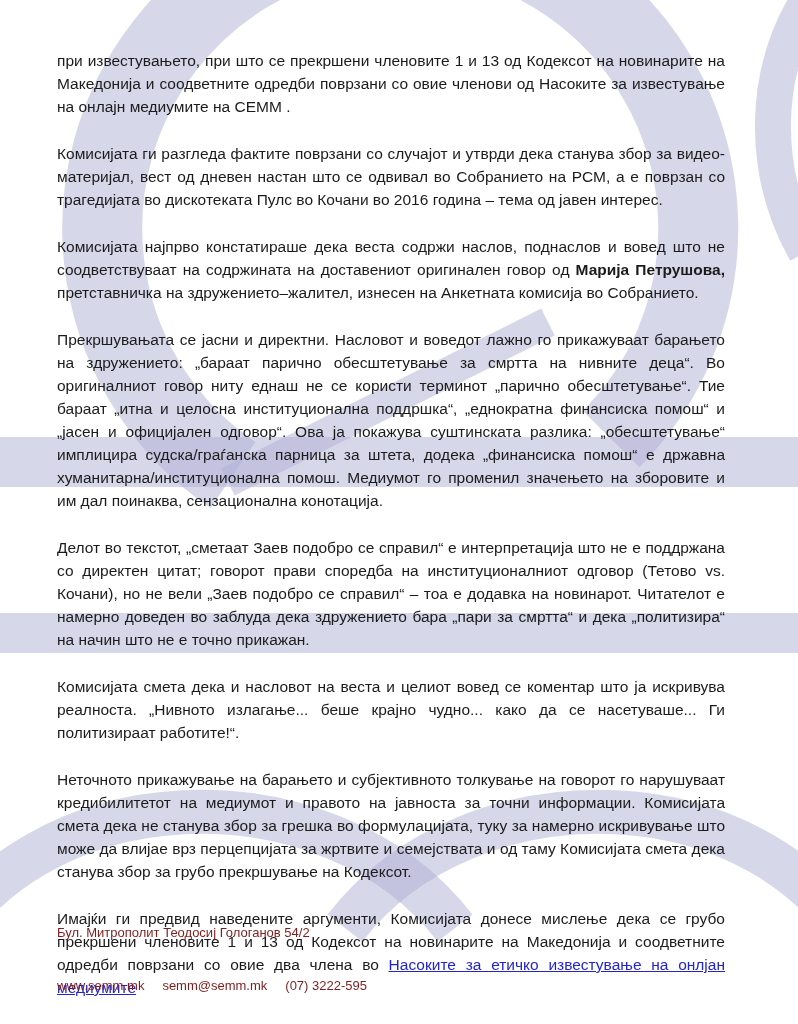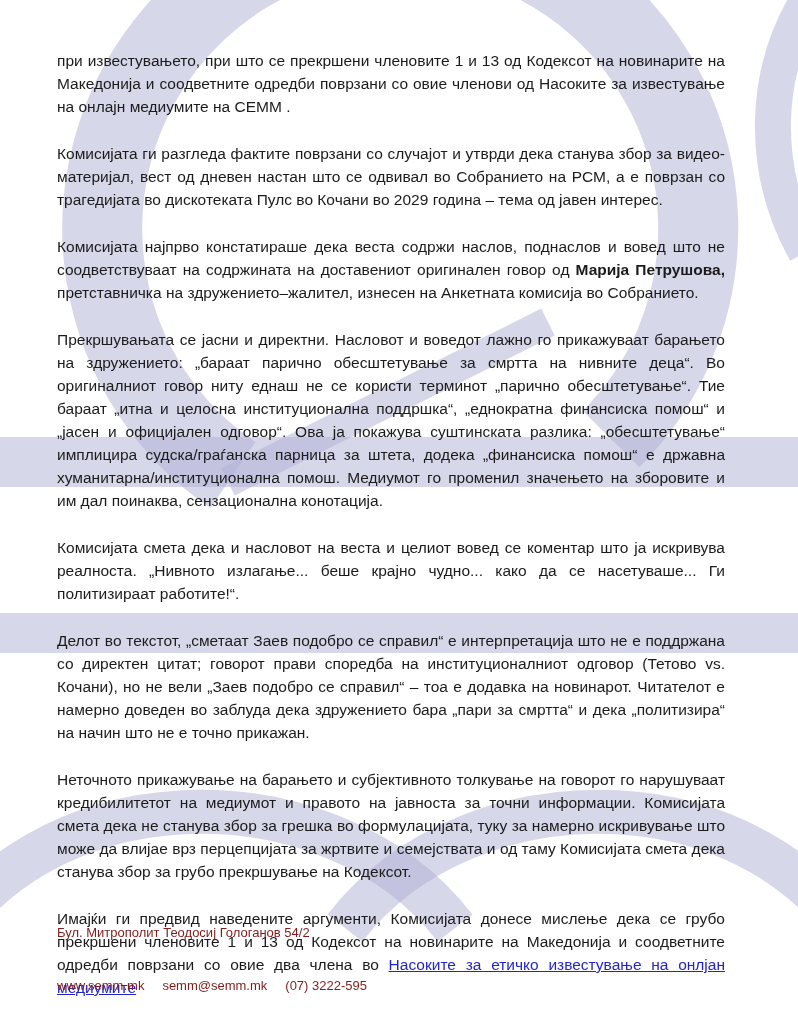--- a/index.html
+++ b/index.html
@@ -83,29 +83,29 @@
 
     <rect x="-2" y="437" width="802" height="50"></rect>
     <rect x="-2" y="613" width="802" height="40"></rect>
   </g>
 </svg>
 
 <div class="content">
   <p class="para">при известувањето, при што се прекршени членовите 1 и 13 од Кодексот на новинарите на Македонија и соодветните одредби поврзани со овие членови од Насоките за известување на онлајн медиумите на СЕММ .</p>
 
 
-  <p class="para">Комисијата ги разгледа фактите поврзани со случајот и утврди дека станува збор за видео-материјал, вест од дневен настан што се одвивал во Собранието на РСМ, а е поврзан со трагедијата во дискотеката Пулс во Кочани во 2029 година – тема од јавен интерес.</p>
+  <p class="para">Комисијата ги разгледа фактите поврзани со случајот и утврди дека станува збор за видео-материјал, вест од дневен настан што се одвивал во Собранието на РСМ, а е поврзан со трагедијата во дискотеката Пулс во Кочани во 2016 година – тема од јавен интерес.</p>
 
   <p class="para"><span>Комисијата најпрво констатираше дека веста содржи наслов, поднаслов и вовед што не соодветствуваат на содржината на доставениот оригинален говор од </span><span class="bold-run">Марија Петрушова,</span><span> претставничка на здружението–жалител, изнесен на Анкетната комисија во Собранието.</span></p>
 
   <p class="para">Прекршувањата се јасни и директни. Насловот и воведот лажно го прикажуваат барањето на здружението: „бараат парично обесштетување за смртта на нивните деца“. Во оригиналниот говор ниту еднаш не се користи терминот „парично обесштетување“. Тие бараат „итна и целосна институционална поддршка“, „еднократна финансиска помош“ и „јасен и официјален одговор“. Ова ја покажува суштинската разлика: „обесштетување“ имплицира судска/граѓанска парница за штета, додека „финансиска помош“ е државна хуманитарна/институционална помош. Медиумот го променил значењето на зборовите и им дал поинаква, сензационална конотација.</p>
 
+  <p class="para">Делот во текстот, „сметаат Заев подобро се справил“ е интерпретација што не е поддржана со директен цитат; говорот прави споредба на институционалниот одговор (Тетово vs. Кочани), но не вели „Заев подобро се справил“ – тоа е додавка на новинарот. Читателот е намерно доведен во заблуда дека здружението бара „пари за смртта“ и дека „политизира“ на начин што не е точно прикажан.</p>
+
   <p class="para">Комисијата смета дека и насловот на веста и целиот вовед се коментар што ја искривува реалноста. „Нивното излагање... беше крајно чудно... како да се насетуваше... Ги политизираат работите!“.</p>
-
-  <p class="para">Делот во текстот, „сметаат Заев подобро се справил“ е интерпретација што не е поддржана со директен цитат; говорот прави споредба на институционалниот одговор (Тетово vs. Кочани), но не вели „Заев подобро се справил“ – тоа е додавка на новинарот. Читателот е намерно доведен во заблуда дека здружението бара „пари за смртта“ и дека „политизира“ на начин што не е точно прикажан.</p>
 
   <p class="para">Неточното прикажување на барањето и субјективното толкување на говорот го нарушуваат кредибилитетот на медиумот и правото на јавноста за точни информации. Комисијата смета дека не станува збор за грешка во формулацијата, туку за намерно искривување што може да влијае врз перцепцијата за жртвите и семејствата и од таму Комисијата смета дека станува збор за грубо прекршување на Кодексот.</p>
 
   <p class="para"><span>Имајќи ги предвид наведените аргументи, Комисијата донесе мислење дека се грубо прекршени членовите 1 и 13 од Кодексот на новинарите на Македонија и соодветните одредби поврзани со овие два члена во </span><a class="doc-link">Насоките за етичко известување на онлјан медиумите</a></p>
 </div>
 
 <div class="footer footer-address">
   <div>Бул. Митрополит Теодосиј Гологанов 54/2</div>
 </div>
 

